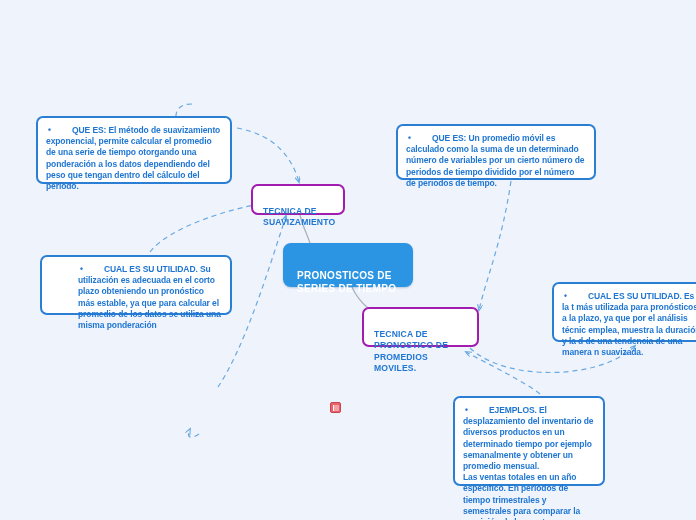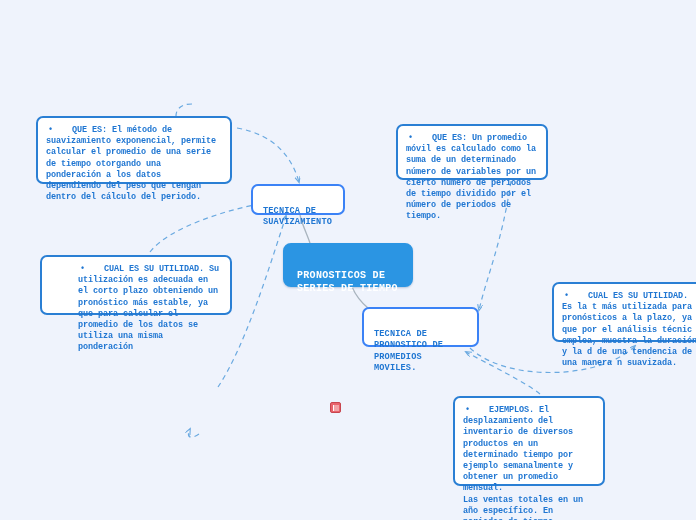--- a/index.html
+++ b/index.html
@@ -6,21 +6,21 @@
     margin: 0;
     padding: 0;
     background: #eff3fc;
   }
   #canvas {
     position: relative;
     width: 696px;
     height: 520px;
     background: #eff3fc;
     overflow: hidden;
-    font-family: Liberation Mono, monospace;
+    font-family: Liberation Sans, sans-serif;
   }
   #links {
     position: absolute;
     left: 0; top: 0;
     width: 696px;
     height: 520px;
     pointer-events: none;
   }
 
   
@@ -63,37 +63,37 @@
     padding: 11px 12px;
     white-space: pre-line;
     box-shadow: 0 1px 2px rgba(20,70,130,0.25);
   }
 
   
   .branch {
     position: absolute;
     box-sizing: border-box;
     background: #ffffff;
-    border: 2px solid #3b82f6;
+    border: 2px solid #a21caf;
     border-radius: 7px;
     color: #1f76d2;
     font-weight: bold;
     font-size: 8.6px;
     line-height: 11.5px;
     letter-spacing: 0.15px;
     padding: 8px 10px;
     white-space: pre-line;
   }
 
   
   #n-que-es-suav   { left: 36px;  top: 116px; width: 196px; height: 68px; }
   #n-util-suav     { left: 40px;  top: 255px; width: 192px; height: 60px; padding-left: 36px; }
   #n-ejemplo-suav  { left: 137px; top: 389px; width: 192px; height: 38px; }
 
-  #n-que-es-prom   { left: 396px; top: 124px; width: 152px; height: 56px; }
+  #n-que-es-prom   { left: 396px; top: 124px; width: 200px; height: 56px; }
   #n-util-prom     { left: 552px; top: 282px; width: 160px; height: 60px; }
   #n-ejemplos-prom { left: 453px; top: 396px; width: 152px; height: 90px; }
 
   #n-central       { left: 283px; top: 243px; width: 130px; height: 44px; }
   #b-suavizamiento { left: 251px; top: 184px; width: 94px;  height: 31px; }
   #b-promedios     { left: 362px; top: 307px; width: 117px; height: 40px; }
 
   
   .attach-icon {
     position: absolute;

